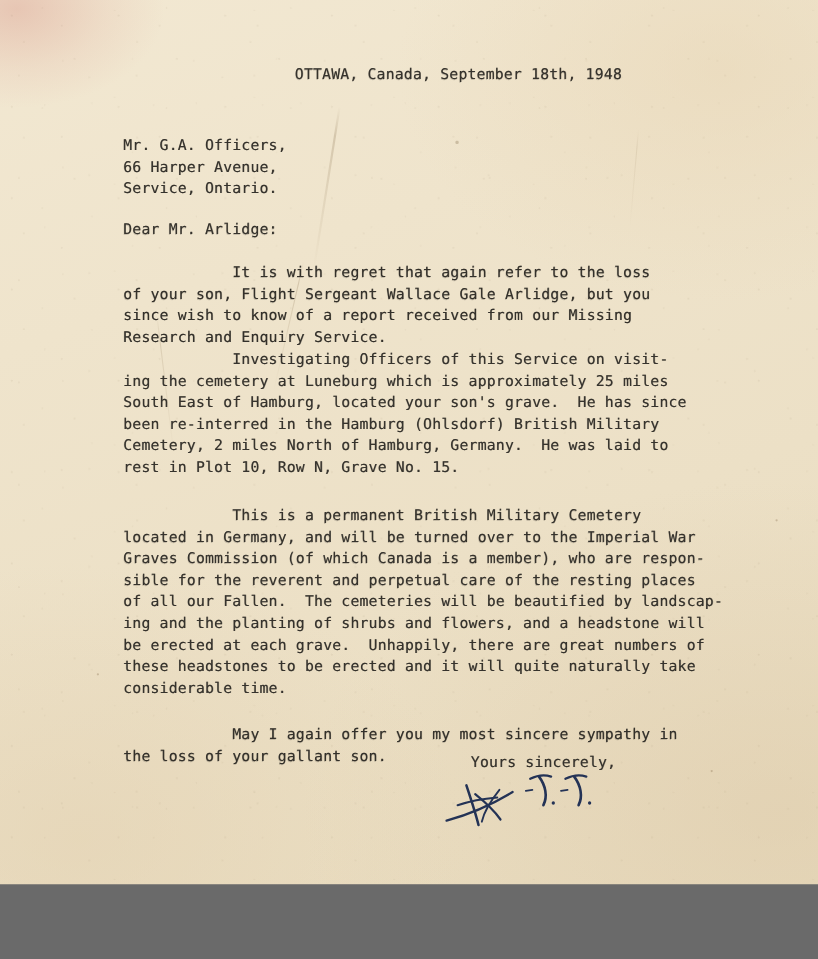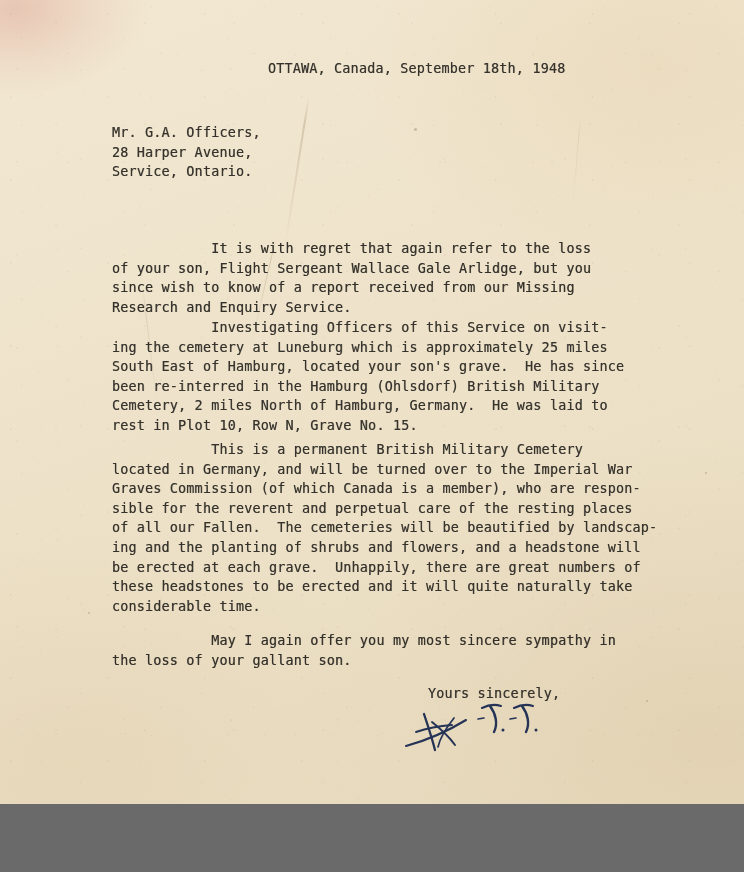--- a/index.html
+++ b/index.html
@@ -79,30 +79,30 @@
     text-shadow:
       0.35px 0 0 rgba(53,50,44,0.40),
       -0.3px 0.3px 0 rgba(53,50,44,0.22);
   }
 
   #datelineBlock { left: 268px; top: 59px; }
   #addressBlock  { left: 112px; top: 123px; }
   #salutation    { left: 112px; top: 200px; }
   #para1         { left: 112px; top: 239px; }
   #para2         { left: 112px; top: 318px; }
-  #para3         { left: 112px; top: 440px; }
+  #para3         { left: 112px; top: 460px; }
   #para4         { left: 112px; top: 631px; }
   #closing       { left: 428px; top: 684px; }
   #signBlock     { left: 414px; top: 737px; text-align: center; }
 
   
   #para1  { color: #33302a; }
   #para2  { color: #36332d; }
   #para3  { color: #35322c; }
-  #para4  { color: #33302a; }
+  #para4  { color: #33302a; margin-top: 28px; }
 
   
   .signature {
     position: absolute;
     left: 402px;
     top: 700px;
     width: 200px;
     height: 62px;
     pointer-events: none;
   }
@@ -134,23 +134,24 @@
   <div class="spot" style="left:338px;  top:846px; width:2px;  height:2px;"></div>
   <div class="spot" style="left:646px;  top:700px; width:2px;  height:2px;"></div>
   <div class="spot" style="left:88px;   top:612px; width:2px;  height:2px;"></div>
   <div class="spot" style="left:705px;  top:472px; width:2px;  height:2px;"></div>
 
   <div class="text-layer">
 
     <div class="tw" id="datelineBlock">OTTAWA, Canada, September 18th, 1948</div>
 
     <div class="tw" id="addressBlock"><span>Mr. G.A. Officers,</span>
-<span>28 Harper Avenue,</span>
+<span>66 Harper Avenue,</span>
 <span>Service, Ontario.</span></div>
 
+    <div class="tw" id="salutation">Dear Mr. Arlidge:</div>
 
     <div class="tw" id="para1">            It is with regret that again refer to the loss
 of your son, Flight Sergeant Wallace Gale Arlidge, but you
 since wish to know of a report received from our Missing
 Research and Enquiry Service.</div>
 
     <div class="tw" id="para2">            Investigating Officers of this Service on visit-
 ing the cemetery at Luneburg which is approximately 25 miles
 South East of Hamburg, located your son's grave.  He has since
 been re-interred in the Hamburg (Ohlsdorf) British Military

